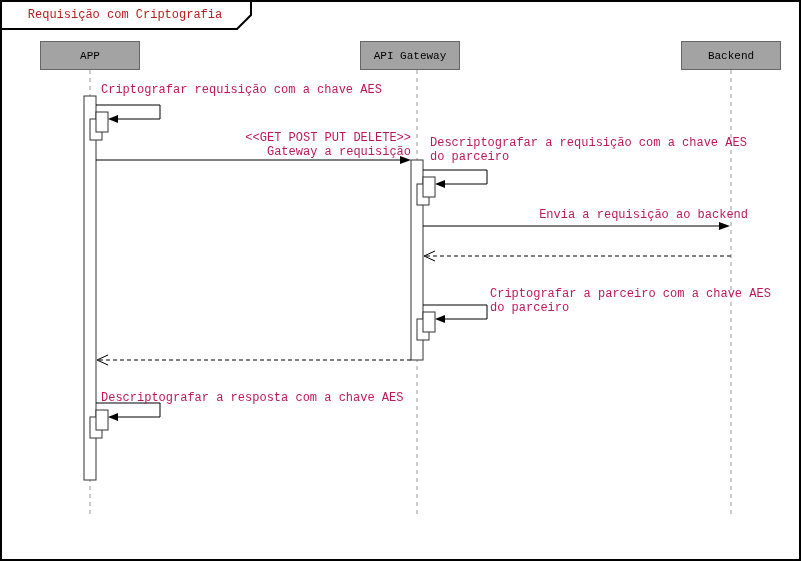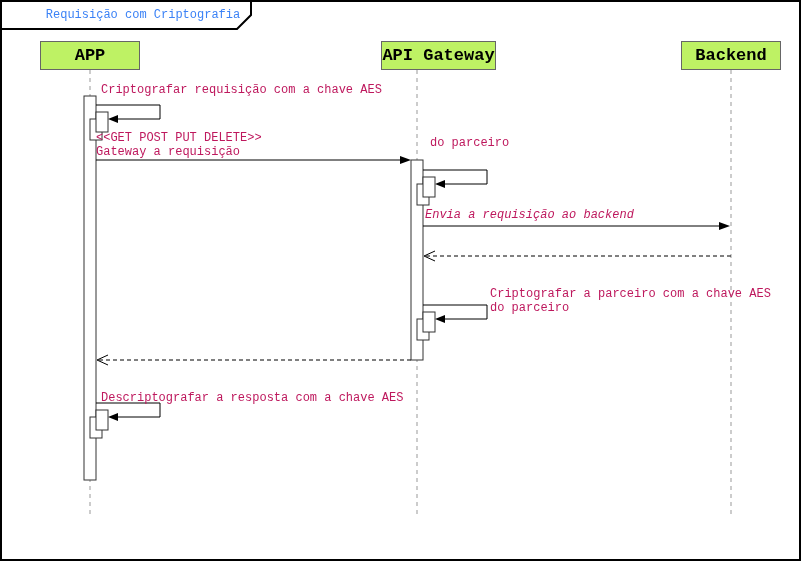--- a/index.html
+++ b/index.html
@@ -12,43 +12,43 @@
     overflow: hidden;
   }
   svg.layer { position: absolute; left: 0; top: 0; }
   .lbl {
     position: absolute;
     font-size: 12px;
     line-height: 14px;
     white-space: nowrap;
     color: #be185d;
   }
-  .lbl.center { text-align: left; white-space: normal; }
+  .lbl.center { text-align: right; white-space: normal; }
   .lbl.center div { white-space: nowrap; }
   .participant {
     position: absolute;
-    background: #bef264;
+    background: #a3a3a3;
     border: 1.5px solid #666666;
     box-sizing: border-box;
     display: flex;
     align-items: center;
     justify-content: center;
-    font-weight: bold;
-    font-size: 17px;
+    font-weight: normal;
+    font-size: 11px;
     color: #000;
   }
   .frame-title {
     position: absolute;
-    left: 18px; top: 1px;
+    left: 0; top: 1px;
     width: 250px; height: 28px;
     display: flex;
     align-items: center;
     justify-content: center;
     font-size: 12px;
-    color: #3b82f6;
+    color: #b91c1c;
   }
 </style>
 </head>
 <body>
 
 <div class="canvas">
 
   <svg class="layer" width="801" height="561" viewBox="0 0 801 561">
 
     <rect x="1" y="1" width="799" height="559" fill="none" stroke="#000000" stroke-width="2"></rect>
@@ -107,35 +107,36 @@
       <rect x="90" y="417" width="12" height="21" fill="#ffffff" stroke="#333333" stroke-width="1"></rect>
       <rect x="96" y="410" width="12" height="20" fill="#ffffff" stroke="#333333" stroke-width="1"></rect>
       <path d="M96,403 H160 V417 H117" fill="none" stroke="#000000" stroke-width="1"></path>
       <polygon points="108,417 118,413 118,421" fill="#000000"></polygon>
     </g>
   </svg>
 
   <div class="frame-title">Requisição com Criptografia</div>
 
   <div class="participant" style="left:40px; top:41px; width:100px; height:29px;">APP</div>
-  <div class="participant" style="left:381px; top:41px; width:115px; height:29px;">API Gateway</div>
+  <div class="participant" style="left:360px; top:41px; width:100px; height:29px;">API Gateway</div>
   <div class="participant" style="left:681px; top:41px; width:100px; height:29px;">Backend</div>
 
   <div class="lbl" style="left:101px; top:83px;">Criptografar requisição com a chave AES</div>
 
   <div class="lbl center" style="left:96px; top:131px; width:315px;">
     <div>&lt;&lt;GET POST PUT DELETE&gt;&gt;</div>
     <div>Gateway a requisição</div>
   </div>
 
   <div class="lbl" style="left:430px; top:136px;">
+    <div>Descriptografar a requisição com a chave AES</div>
     <div>do parceiro</div>
   </div>
 
-  <div class="lbl center" style="left:425px; top:208px; width:307px;font-style:italic;">Envia a requisição ao backend</div>
+  <div class="lbl center" style="left:441px; top:208px; width:307px;">Envia a requisição ao backend</div>
 
   <div class="lbl" style="left:490px; top:287px;">
     <div>Criptografar a parceiro com a chave AES</div>
     <div>do parceiro</div>
   </div>
 
   <div class="lbl" style="left:101px; top:383px;margin-top:8px;">Descriptografar a resposta com a chave AES</div>
 
 </div>
 

